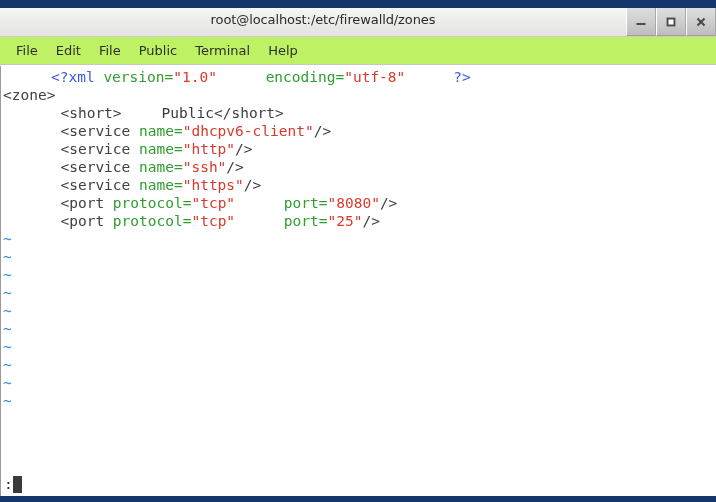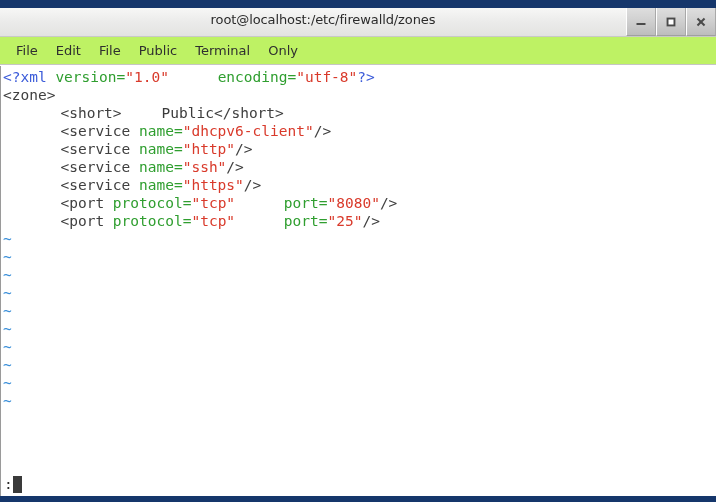--- a/index.html
+++ b/index.html
@@ -149,21 +149,21 @@
     height: 18px;
     white-space: pre;
     color: #3b3b3b;
     letter-spacing: 0px;
   }
 
   
   .c-tag   { color: #404040; }   
   .c-attr  { color: #2f9e2f; text-align: right; }   
   .c-val   { color: #d93a2b; }   
-  .c-pi    { color: #3b5bd9; }   
+  .c-pi    { color: #3b5bd9; margin-left: 48px; }   
   .c-txt   { color: #3b3b3b; padding-left: 40px; }   
   .c-tilde { color: #3b8fd9; }   
 
   
   .statusline {
     position: absolute;
     left: 0;
     bottom: 8px;
     width: 716px;
     height: 20px;
@@ -212,21 +212,21 @@
       </div>
     </div>
   </div>
 
   <div class="menubar">
     <div class="menu-item">File</div>
     <div class="menu-item">Edit</div>
     <div class="menu-item">File</div>
     <div class="menu-item">Public</div>
     <div class="menu-item">Terminal</div>
-    <div class="menu-item">Only</div>
+    <div class="menu-item">Help</div>
   </div>
 
   <div class="terminal">
     <div class="term-inner" id="editor-buffer">
         <div class="line"><span class="c-pi">&lt;?xml </span><span class="c-attr">version=</span><span class="c-val">"1.0"</span><span class="c-txt"> </span><span class="c-attr">encoding=</span><span class="c-val">"utf-8"</span><span class="c-pi">?&gt;</span></div>
         <div class="line"><span class="c-tag">&lt;zone&gt;</span></div>
         <div class="line"><span class="c-txt">  </span><span class="c-tag">&lt;short&gt;</span><span class="c-txt">Public</span><span class="c-tag">&lt;/short&gt;</span></div>
         <div class="line"><span class="c-txt">  </span><span class="c-tag">&lt;service </span><span class="c-attr">name=</span><span class="c-val">"dhcpv6-client"</span><span class="c-tag">/&gt;</span></div>
         <div class="line"><span class="c-txt">  </span><span class="c-tag">&lt;service </span><span class="c-attr">name=</span><span class="c-val">"http"</span><span class="c-tag">/&gt;</span></div>
         <div class="line"><span class="c-txt">  </span><span class="c-tag">&lt;service </span><span class="c-attr">name=</span><span class="c-val">"ssh"</span><span class="c-tag">/&gt;</span></div>

